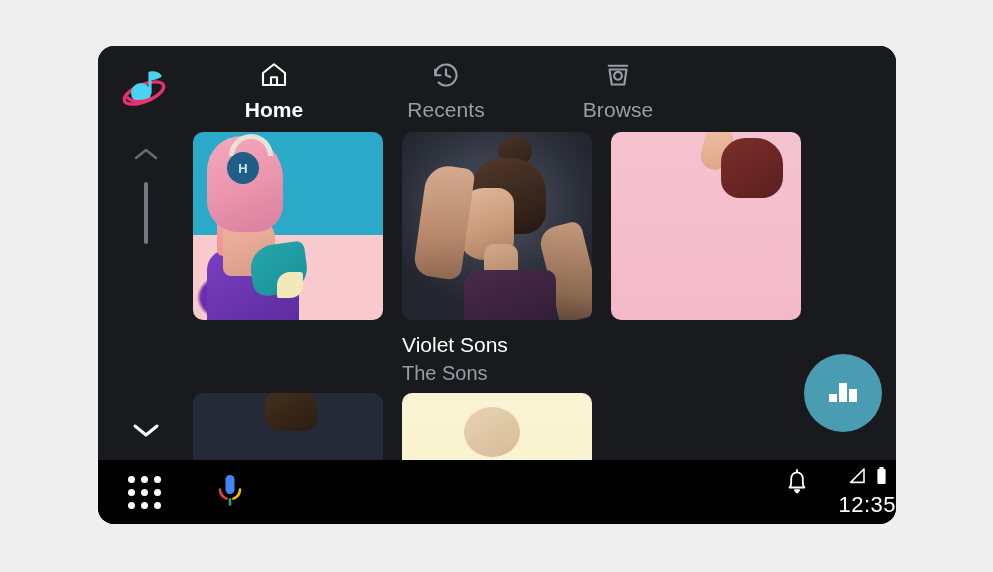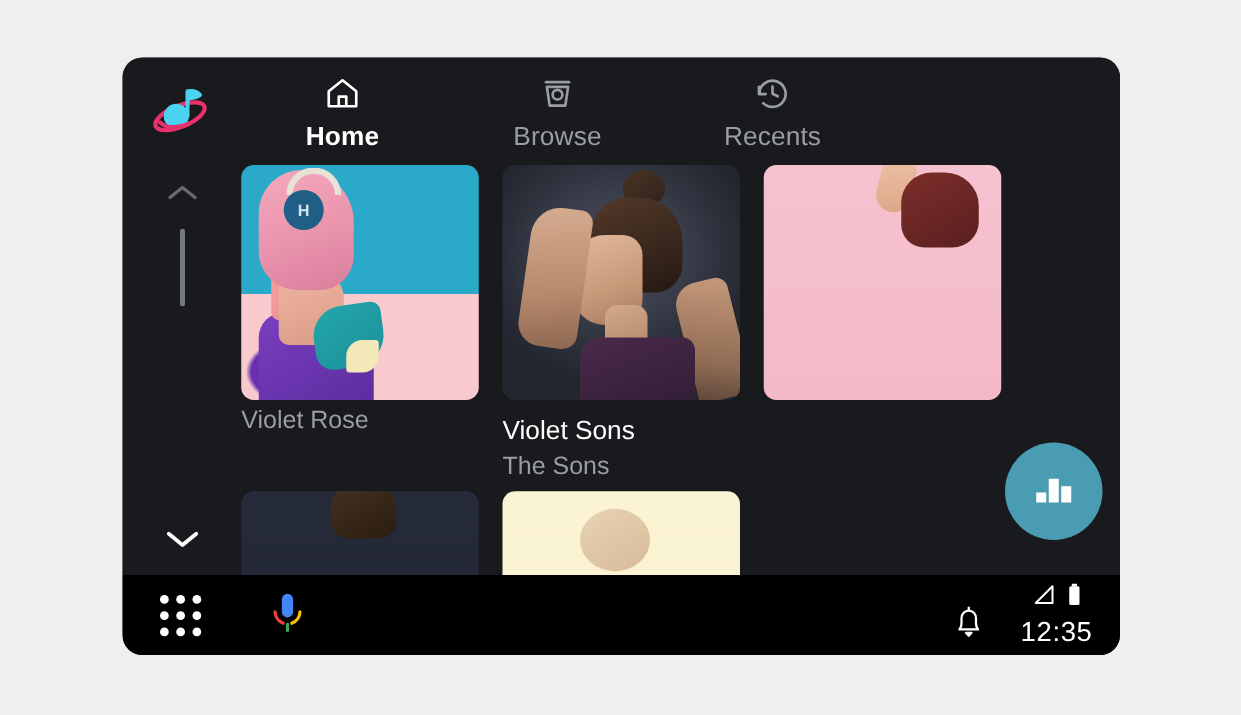--- a/index.html
+++ b/index.html
@@ -398,23 +398,22 @@
 
   .sys-launcher { margin-left: 30px; cursor: pointer; }
 
   .dotgrid { display: grid; grid-template-columns: repeat(3, 7px); gap: 6px; }
   .dotgrid i { width: 7px; height: 7px; border-radius: 50%; background: #ffffff; display: block; }
 
   .sys-mic { margin-left: 52px; cursor: pointer; }
 
   .sys-right {
     margin-left: auto;
-    margin-right: 22px;
-    display: flex;
-    align-items: flex-end;
+    display: flex;
+    align-items: flex-start;
     gap: 26px;
   }
 
   .sys-status { display: flex; flex-direction: column; align-items: center; gap: 2px; }
   .sys-status-icons { display: flex; align-items: center; gap: 8px; }
   .sys-clock { font-size: 22px; color: #ffffff; letter-spacing: 0.5px; }
 </style>
 </head>
 <body>
 
@@ -436,42 +435,42 @@
       <div class="nav-items">
 
         <div class="nav-item active">
           <span class="nav-icon">
             <svg width="30" height="30" viewBox="0 0 24 24" fill="none" stroke="#ffffff" stroke-width="1.7">
               <path d="M3.2 10.4 L12 3.4 L20.8 10.4 L20.8 20 L3.2 20 Z" stroke-linejoin="round"></path>
               <path d="M9.6 20 L9.6 13.8 L14.4 13.8 L14.4 20" stroke-linejoin="round"></path>
             </svg>
           </span>
           <span class="nav-label">Home</span>
+        </div>
+
+        <div class="nav-item">
+          <span class="nav-icon">
+            <svg width="30" height="30" viewBox="0 0 24 24" fill="none" stroke="#9a9da2" stroke-width="1.7">
+              <path d="M3.6 12 A8.4 8.4 0 1 1 6.1 18" stroke-linecap="round"></path>
+              <path d="M3.3 7.6 L3.3 12.2 L7.6 12.2" stroke-linejoin="round" stroke-linecap="round"></path>
+              <path d="M12 7.4 L12 12 L15.4 13.6" stroke-linecap="round"></path>
+            </svg>
+          </span>
+          <span class="nav-label">Recents</span>
         </div>
 
         <div class="nav-item">
           <span class="nav-icon">
             <svg width="30" height="30" viewBox="0 0 24 24" fill="none" stroke="#9a9da2" stroke-width="1.7">
               <path d="M4.6 4.6 L19.4 4.6" stroke-linecap="round"></path>
               <path d="M5.2 7.6 L18.8 7.6 L17.0 19.6 L7.0 19.6 Z" stroke-linejoin="round"></path>
               <circle cx="12" cy="12.6" r="3.1"></circle>
             </svg>
           </span>
           <span class="nav-label">Browse</span>
-        </div>
-
-        <div class="nav-item">
-          <span class="nav-icon">
-            <svg width="30" height="30" viewBox="0 0 24 24" fill="none" stroke="#9a9da2" stroke-width="1.7">
-              <path d="M3.6 12 A8.4 8.4 0 1 1 6.1 18" stroke-linecap="round"></path>
-              <path d="M3.3 7.6 L3.3 12.2 L7.6 12.2" stroke-linejoin="round" stroke-linecap="round"></path>
-              <path d="M12 7.4 L12 12 L15.4 13.6" stroke-linecap="round"></path>
-            </svg>
-          </span>
-          <span class="nav-label">Recents</span>
         </div>
 
 
       </div>
     </div>
 
     <div class="content">
 
       <div class="scrollrail">
         <span class="rail-up">
@@ -497,21 +496,20 @@
             <span class="sf-body"></span>
             <span class="sf-purple"></span>
             <span class="sf-top"></span>
             <span class="sf-skin"></span>
             <span class="sf-teal"></span>
             <span class="sf-cream"></span>
             <span class="sf-hair"></span>
             <span class="sf-band"></span>
             <span class="sf-cup">H</span>
           </div>
-          <div class="card-sub">Violet Rose</div>
         </div>
 
         <div class="card">
           <div class="card-art art-sunset">
             <span class="ss-arm2"></span>
             <span class="ss-bun"></span>
             <span class="ss-hair"></span>
             <span class="ss-face"></span>
             <span class="ss-neck"></span>
             <span class="ss-dress"></span>

